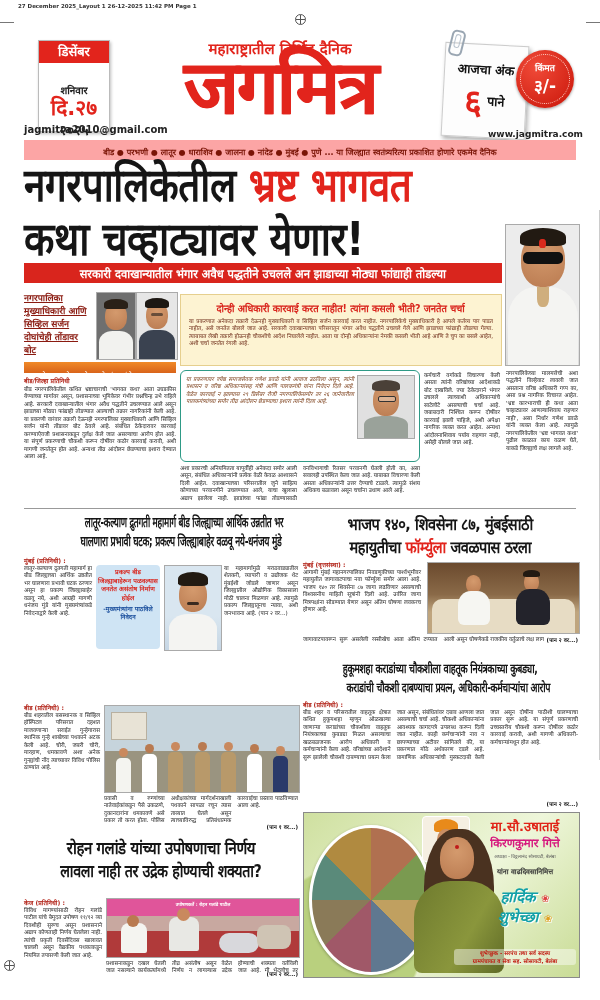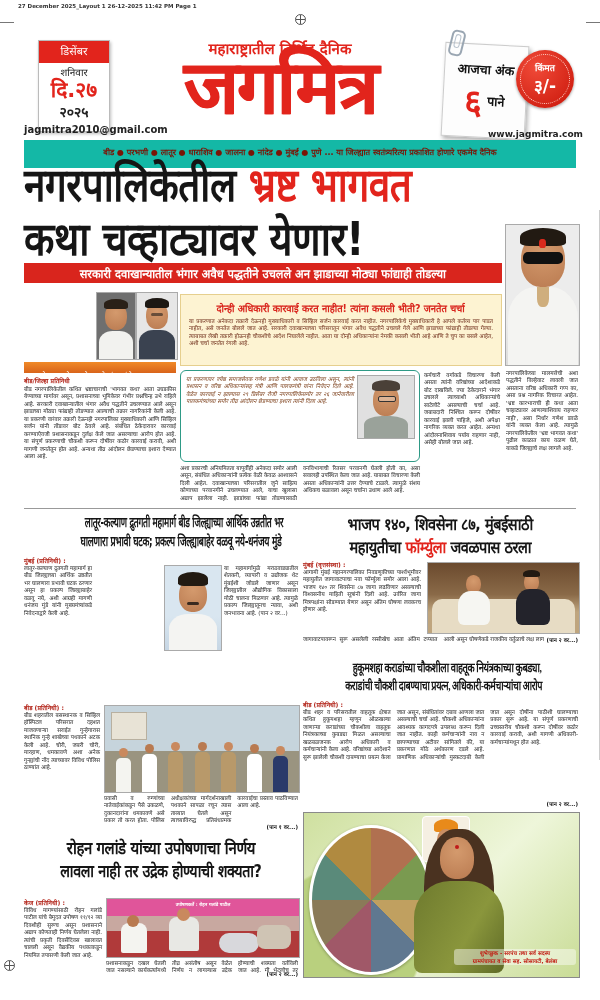--- a/index.html
+++ b/index.html
@@ -37,22 +37,22 @@
   <div class="abs" style="left:18px;top:3px;font-size:5.5px;color:#333;font-weight:bold;">27 December 2025_Layout 1  26-12-2025  11:42 PM  Page 1</div>
   <div class="crop" style="left:0;top:22px;width:14px;height:1px;"></div>
   <div class="crop" style="right:0;top:22px;width:14px;height:1px;"></div>
   <div class="regmark" style="left:295px;top:14px;"></div>
   <div class="regmark" style="left:4px;top:960px;"></div>
   <div class="crop" style="right:0;top:210px;width:1px;height:550px;background:#ccc;"></div>
 
   <div class="abs" style="left:0;top:30px;width:600px;height:108px;">
 
     <div class="abs" style="left:38px;top:10px;width:70px;height:90px;background:#fff;border:1px solid #bbb;box-shadow:1px 2px 3px rgba(0,0,0,.25);text-align:center;">
-      <div style="background:#e2241c;color:#fff;font-weight:400;font-size:11px;line-height:22px;">डिसेंबर</div>
-      <div style="font-size:10px;font-weight:normal;color:#222;margin-top:2px;">शनिवार</div>
+      <div style="background:#e2241c;color:#fff;font-weight:700;font-size:13px;line-height:22px;">डिसेंबर</div>
+      <div style="font-size:10px;font-weight:bold;color:#222;margin-top:20px;">शनिवार</div>
       <div style="font-size:21px;font-weight:900;color:#e2241c;line-height:1.1;">दि.२७</div>
       <div style="font-size:14px;font-weight:900;color:#222;">२०२५</div>
     </div>
 
     <div class="abs" style="left:115px;top:16px;width:330px;text-align:center;font-size:74px;font-weight:900;color:#e2241c;line-height:1.12;letter-spacing:-2px;text-shadow:1px 0 #e2241c;">जगमित्र</div>
     <div class="abs" style="left:125px;top:8px;width:310px;text-align:center;font-size:15px;font-weight:900;color:#e2241c;">महाराष्ट्रातील निर्भिड दैनिक</div>
 
     <div class="abs" style="left:443px;top:14px;width:82px;height:92px;background:#fdfdfd;border:1px solid #ccc;box-shadow:2px 3px 4px rgba(0,0,0,.3);transform:rotate(3deg);text-align:center;">
       <div style="font-size:12.5px;font-weight:900;color:#111;margin-top:16px;">आजचा अंक</div>
       <div>
@@ -67,21 +67,21 @@
     <div class="abs" style="left:516px;top:20px;width:58px;height:58px;border-radius:50%;background:radial-gradient(circle at 35% 30%,#f04a38,#c81408);box-shadow:0 1px 3px rgba(0,0,0,.4);text-align:center;">
       <div style="position:absolute;inset:4px;border:1.5px dotted #ffd9d0;border-radius:50%;"></div>
       <div style="position:relative;font-size:9px;font-weight:bold;color:#fff;margin-top:11px;">किंमत</div>
       <div style="position:relative;font-size:17px;font-weight:900;color:#fff;">३/-</div>
     </div>
 
     <a class="abs" href="#" style="left:24px;top:94px;font-size:10px;font-weight:bold;color:#222;">jagmitra2010@gmail.com</a>
     <a class="abs" href="#" style="left:488px;top:99px;font-size:9px;font-weight:bold;color:#222;">www.jagmitra.com</a>
   </div>
 
-  <div class="abs" style="left:24px;top:140px;width:552px;height:28px;background:#14b8a6;text-align:center;">
+  <div class="abs" style="left:24px;top:140px;width:552px;height:20px;background:#fca5a5;text-align:center;">
     <span style="font-size:8px;font-weight:bold;color:#7a1406;line-height:13px;">बीड ● परभणी ● लातूर ● धाराशिव ● जालना ● नांदेड ● मुंबई ● पुणे ... या जिल्ह्यात स्वतंत्र्यरित्या प्रकाशित होणारे एकमेव दैनिक</span>
   </div>
 
   <div class="abs" style="left:24px;top:206px;width:500px;height:58px;">
     <span class="squeeze hl" style="font-size:46px;transform:scaleX(0.86);">कथा चव्हाट्यावर येणार!</span>
   </div>
   <div class="abs" style="left:24px;top:152px;width:576px;height:56px;">
     <span class="squeeze hl" style="font-size:46px;transform:scaleX(0.84);">
       <span>नगरपालिकेतील </span><span class="red">भ्रष्ट भागवत</span>
     </span>
@@ -94,20 +94,21 @@
     <div style="position:absolute;left:17px;top:27px;width:40px;height:12px;background:#111;border-radius:5px;"></div>
     <div class="shirtw" style="left:2px;top:62px;width:70px;height:78px;"></div>
     <div style="position:absolute;left:31px;top:62px;width:12px;height:20px;background:#cfae7d;border-radius:0 0 40% 40%;"></div>
   </div>
 
   <div class="abs" style="left:24px;top:263px;width:478px;height:20px;background:#d9251d;text-align:center;">
     <span class="squeeze-c" style="font-size:12px;font-weight:bold;color:#fff;line-height:20px;transform:scaleX(0.94);">सरकारी दवाखान्यातील भंगार अवैध पद्धतीने उचलले अन झाडाच्या मोठ्या फांद्याही तोडल्या</span>
   </div>
 
   <div class="abs" style="left:24px;top:292px;width:152px;height:214px;">
+    <div style="float:left;width:68px;font-size:9px;font-weight:900;color:#8a1a10;text-decoration:underline;line-height:1.45;">नगरपालिका मुख्याधिकारी आणि सिव्हिल सर्जन दोघांचेही तोंडावर बोट</div>
     <div class="ph" style="left:72px;top:0;width:38px;height:66px;background:#6f6f6f;">
       <div class="face" style="left:8px;top:10px;width:22px;height:27px;"></div>
       <div class="hairc" style="left:7px;top:6px;width:24px;height:10px;background:#2a2017;"></div>
       <div style="position:absolute;left:2px;top:38px;width:34px;height:28px;background:#f2f2ef;border-radius:40% 40% 0 0;"></div>
     </div>
     <div class="ph" style="left:112px;top:0;width:40px;height:66px;background:#e6e6e6;">
       <div class="face" style="left:9px;top:9px;width:22px;height:27px;"></div>
       <div class="hairc" style="left:8px;top:5px;width:24px;height:10px;background:#1d1813;"></div>
       <div style="position:absolute;left:14px;top:20px;width:12px;height:3px;background:rgba(20,20,20,.55);border-radius:2px;"></div>
       <div style="position:absolute;left:2px;top:37px;width:36px;height:29px;background:#3a4250;border-radius:40% 40% 0 0;"></div>
@@ -144,20 +145,24 @@
 
   <div class="abs" style="left:24px;top:508px;width:552px;height:1px;background:#999;"></div>
 
   <div class="abs" style="left:24px;top:512px;width:274px;height:138px;">
     <div style="text-align:center;">
       <span class="squeeze-c hl" style="font-size:14px;transform:scaleX(0.62);">लातूर-कल्याण द्रुतगती महामार्ग बीड जिल्ह्याच्या आर्थिक उन्नतीत भर</span><br>
       <span class="squeeze-c hl" style="font-size:14px;transform:scaleX(0.64);">घालणारा प्रभावी घटक; प्रकल्प जिल्ह्याबाहेर वळवू नये-धनंजय मुंडे</span>
     </div>
     <div class="abs byline" style="left:0;top:44px;">मुंबई (प्रतिनिधी) :</div>
     <div class="abs body-txt" style="left:0;top:53px;width:68px;height:84px;">लातूर-कल्याण द्रुतगती महामार्ग हा बीड जिल्ह्याच्या आर्थिक उन्नतीत भर घालणारा प्रभावी घटक ठरणार असून हा प्रकल्प जिल्ह्याबाहेर वळवू नये, अशी आग्रही मागणी धनंजय मुंडे यांनी मुख्यमंत्र्यांकडे निवेदनाद्वारे केली आहे.</div>
+    <div class="abs bluebox" style="left:72px;top:53px;width:64px;height:84px;padding:3px 2px;box-sizing:border-box;">
+      <div style="font-size:6.4px;font-weight:bold;color:#d9251d;line-height:1.35;">प्रकल्प बीड जिल्ह्याबाहेरून पळवल्यास जनतेत असंतोष निर्माण होईल</div>
+      <div style="font-size:6.2px;font-weight:bold;color:#1a4e9c;line-height:1.35;margin-top:2px;">-मुख्यमंत्र्यांना पाठविले निवेदन</div>
+    </div>
     <div class="ph" style="left:140px;top:53px;width:56px;height:84px;background:linear-gradient(#d9e6f0 60%,#c6d6e4);">
       <div class="face" style="left:14px;top:12px;width:28px;height:34px;"></div>
       <div class="hairc" style="left:13px;top:6px;width:30px;height:14px;"></div>
       <div style="position:absolute;left:22px;top:36px;width:12px;height:2.5px;background:#3a2a20;border-radius:2px;"></div>
       <div class="shirtw" style="left:4px;top:48px;width:48px;height:36px;"></div>
     </div>
     <div class="abs body-txt" style="left:200px;top:53px;width:74px;height:84px;">या महामार्गामुळे मराठवाड्यातील शेतकरी, व्यापारी व उद्योजक थेट मुंबईशी जोडले जाणार असून जिल्ह्यातील औद्योगिक विकासाला मोठी चालना मिळणार आहे. त्यामुळे प्रकल्प जिल्ह्यातूनच न्यावा, अशी जनभावना आहे. (पान २ वर...)</div>
   </div>
 
   <div class="abs" style="left:303px;top:512px;width:275px;height:138px;">
@@ -215,21 +220,21 @@
             <div style="width:9px;height:9px;border-radius:50%;background:#c9895e;margin:0 auto 1px;"></div>
             <div style="width:15px;height:36px;background:#2a3a6a;border-radius:5px 5px 0 0;"></div>
           </div>
       </div>
     </div>
     <div class="abs body-txt cols3" style="left:80px;top:140px;width:194px;height:34px;">प्रवासी व रुग्णांच्या नातेवाईकांकडून पैसे उकळणे, दुकानदारांना धमकावणे असे प्रकार तो करत होता. पोलिस अधीक्षकांच्या मार्गदर्शनाखाली पथकाने सापळा रचून त्यास ताब्यात घेतले असून त्याच्याविरुद्ध प्रतिबंधात्मक कारवाईचा प्रस्ताव पाठविण्यात आला आहे.</div>
     <div class="abs" style="right:0;bottom:0;font-size:5.6px;font-weight:bold;color:#111;">(पान १ वर...)</div>
   </div>
 
   <div class="abs" style="left:303px;top:658px;width:275px;height:150px;">
-    <div style="text-align:right;font-family:Liberation Serif, serif;">
+    <div style="text-align:center;">
       <span class="squeeze-c hl" style="font-size:13px;transform:scaleX(0.72);">हुकूमशहा कराडांच्या चौकशीला वाहतूक नियंत्रकाच्या कुबड्या,</span><br>
       <span class="squeeze-c hl" style="font-size:13px;transform:scaleX(0.7);">कराडांची चौकशी दाबण्याचा प्रयत्न, अधिकारी-कर्मचाऱ्यांचा आरोप</span>
     </div>
     <div class="abs byline" style="left:0;top:42px;">बीड (प्रतिनिधी) :</div>
     <div class="abs body-txt cols3" style="left:0;top:51px;width:275px;height:92px;">बीड शहर व परिसरातील वाहतूक क्षेत्रात कथित हुकूमशहा म्हणून ओळखल्या जाणाऱ्या कराडांच्या चौकशीला वाहतूक नियंत्रकाच्या कुबड्या मिळत असल्याचा खळबळजनक आरोप अधिकारी व कर्मचाऱ्यांनी केला आहे. वरिष्ठांच्या आदेशाने सुरू झालेली चौकशी दाबण्याचा प्रयत्न केला जात असून, संबंधितांवर दबाव आणला जात असल्याची चर्चा आहे. चौकशी अधिकाऱ्यांना आवश्यक कागदपत्रे उपलब्ध करून दिली जात नाहीत. काही कर्मचाऱ्यांनी नाव न छापण्याच्या अटीवर सांगितले की, या प्रकरणात मोठे अर्थकारण दडले आहे. प्रामाणिक अधिकाऱ्यांची मुस्कटदाबी केली जात असून दोषींना पाठीशी घालण्याचा प्रकार सुरू आहे. या संपूर्ण प्रकरणाची उच्चस्तरीय चौकशी करून दोषींवर कठोर कारवाई करावी, अशी मागणी अधिकारी-कर्मचाऱ्यांमधून होत आहे.</div>
     <div class="abs" style="right:0;bottom:0;font-size:5.6px;font-weight:bold;color:#111;">(पान २ वर...)</div>
   </div>
 
   <div class="abs" style="left:24px;top:836px;width:274px;height:142px;">
     <div style="text-align:center;">
@@ -263,19 +268,31 @@
       <div style="position:absolute;left:8px;top:32px;width:30px;height:12px;background:#f0e0c8;border-radius:40% 40% 0 0;"></div>
     </div>
 
     <div class="abs" style="left:92px;top:10px;width:126px;height:150px;">
       <div style="position:absolute;left:28px;top:6px;width:70px;height:130px;background:#4a3220;border-radius:45% 45% 30% 30%;"></div>
       <div class="face" style="left:44px;top:14px;width:34px;height:42px;"></div>
       <div style="position:absolute;left:59px;top:22px;width:4px;height:4px;border-radius:50%;background:#c01a1a;"></div>
       <div style="position:absolute;left:18px;top:58px;width:90px;height:92px;background:linear-gradient(120deg,#6e7a2e,#8a963c 60%,#5e6a26);border-radius:40% 40% 8px 8px;"></div>
     </div>
 
+    <div class="abs" style="left:170px;top:4px;width:102px;text-align:center;">
+      <div style="font-size:13px;font-weight:900;color:#e02418;">मा.सौ.उषाताई</div>
+      <div style="font-size:11.5px;font-weight:900;color:#d6187e;">किरणकुमार गित्ते</div>
+      <div style="font-size:4.6px;color:#555;margin-top:3px;">अध्यक्षा - विठ्ठलानंद सोसायटी, बेलंबा</div>
+      <div style="font-size:7px;font-weight:bold;color:#333;margin-top:8px;">यांना वाढदिवसानिमित्त</div>
+      <div style="margin-top:10px;font-style:italic;font-weight:900;color:#12a0a8;text-shadow:1px 1px 0 #fff;">
+        <span style="font-size:15px;">हार्दिक</span>
+        <span style="color:#e04040;font-size:10px;">❀</span><br>
+        <span style="font-size:15px;">शुभेच्छा</span>
+        <span style="color:#e0a020;font-size:10px;">❀</span>
+      </div>
+    </div>
     <div class="abs" style="left:150px;top:136px;width:122px;text-align:center;background:rgba(255,255,255,.45);border-radius:3px;">
       <div style="font-size:5.6px;font-weight:bold;color:#c01a10;">शुभेच्छुक - सरपंच तथा सर्व सदस्य</div>
       <div style="font-size:5.6px;font-weight:bold;color:#c01a10;">ग्रामपंचायत व सेवा सह. सोसायटी, बेलंबा</div>
     </div>
   </div>
 
 </div>
 
 </body></html>

